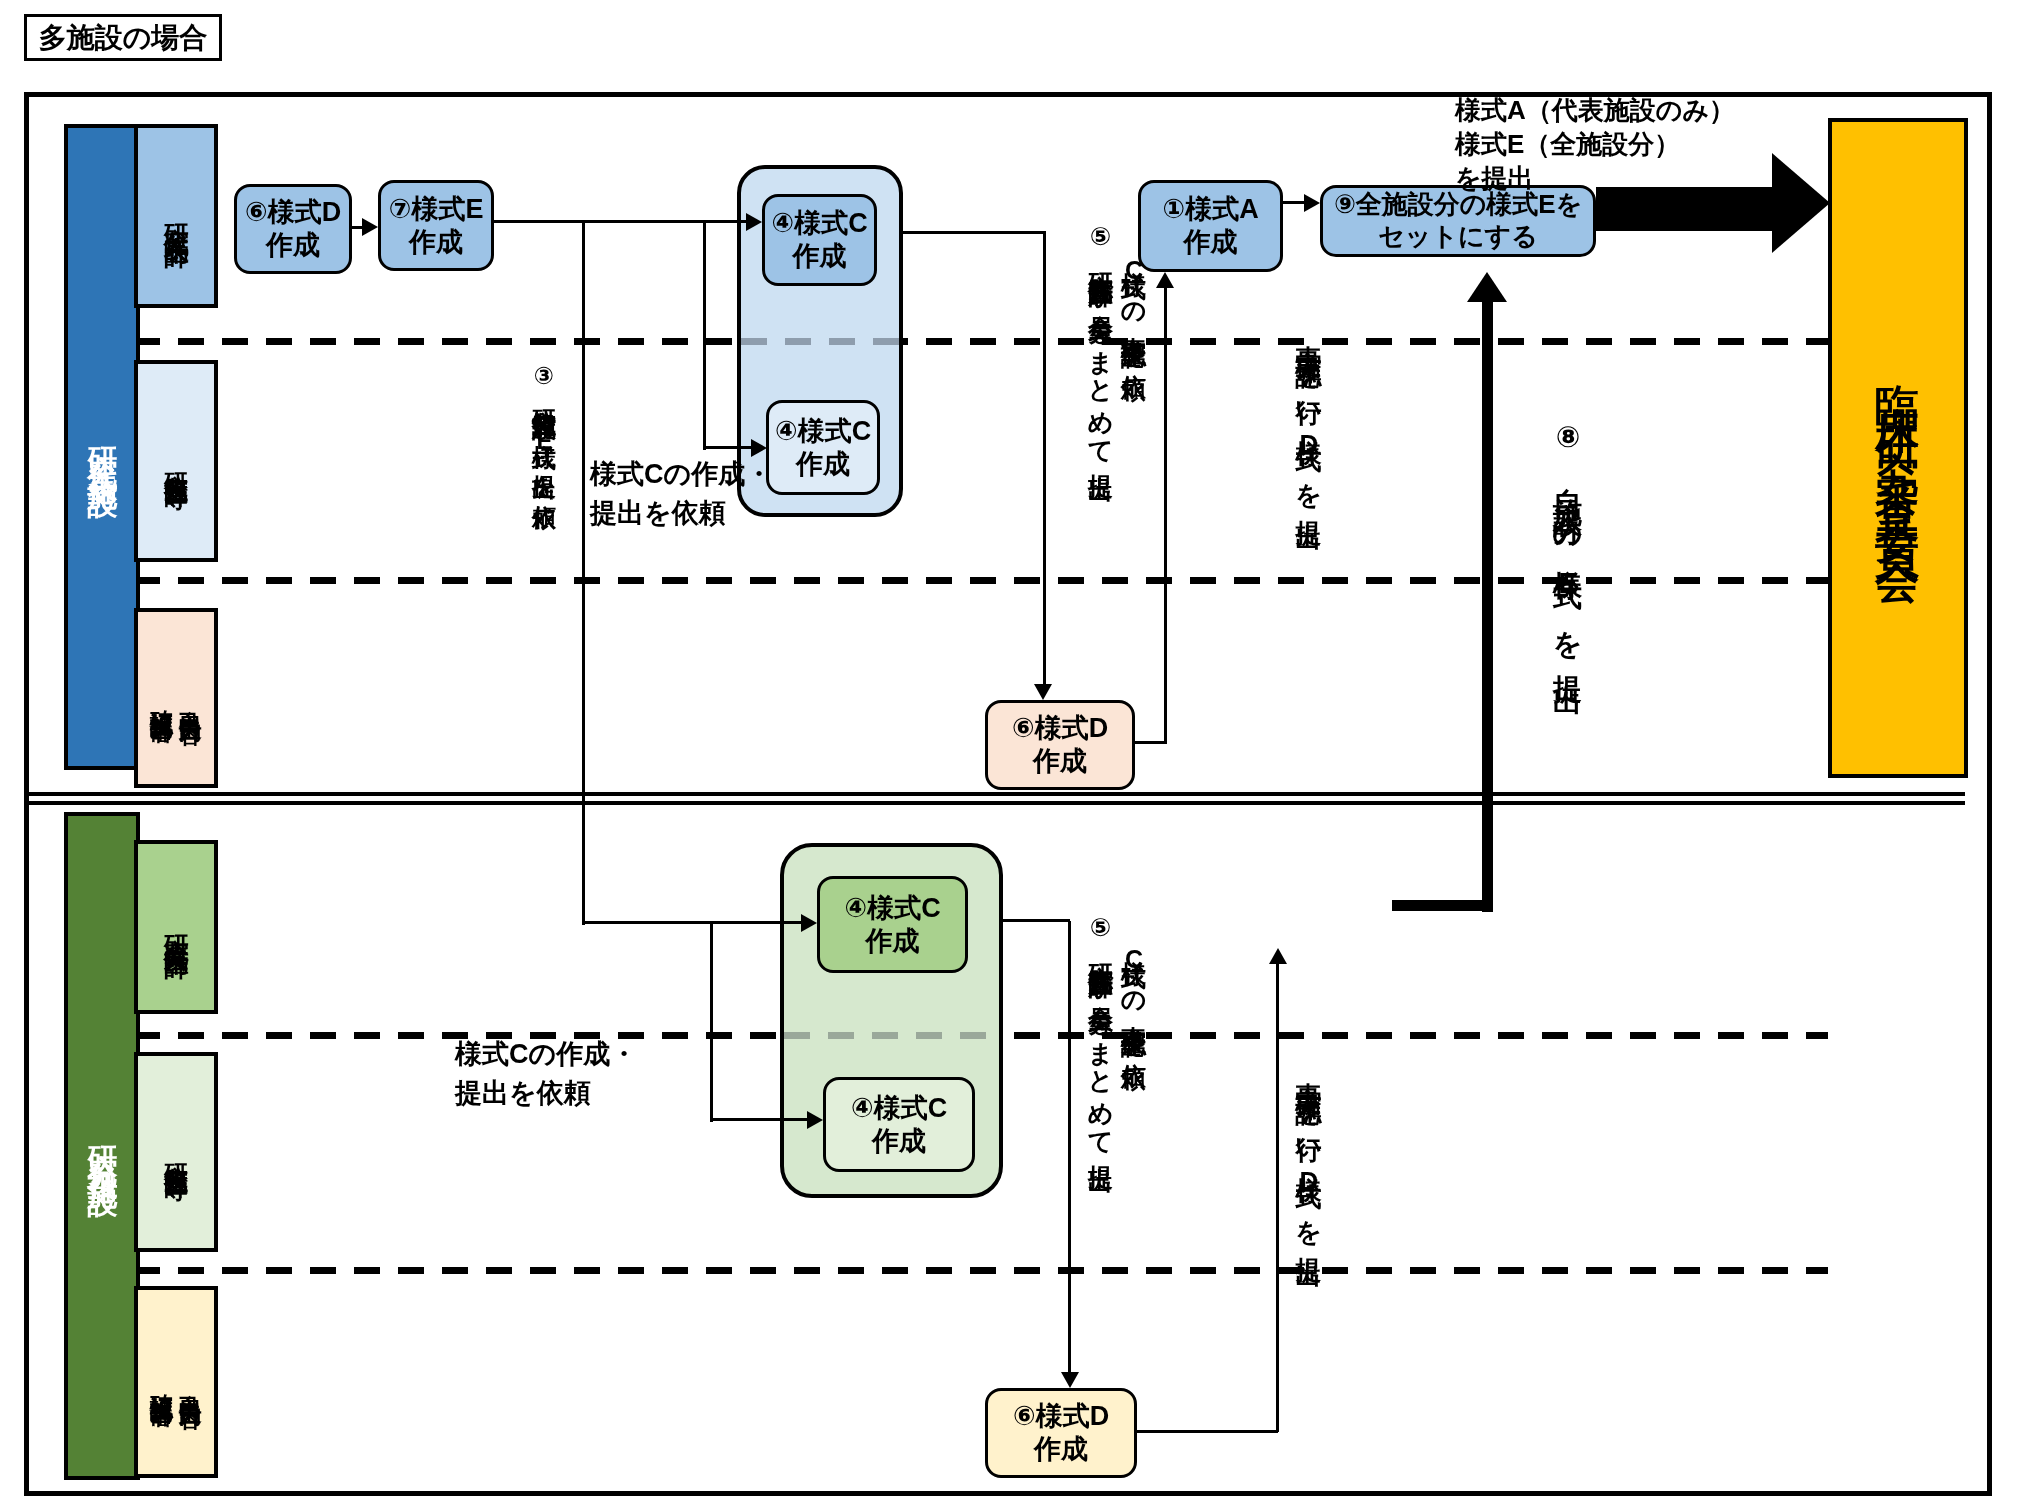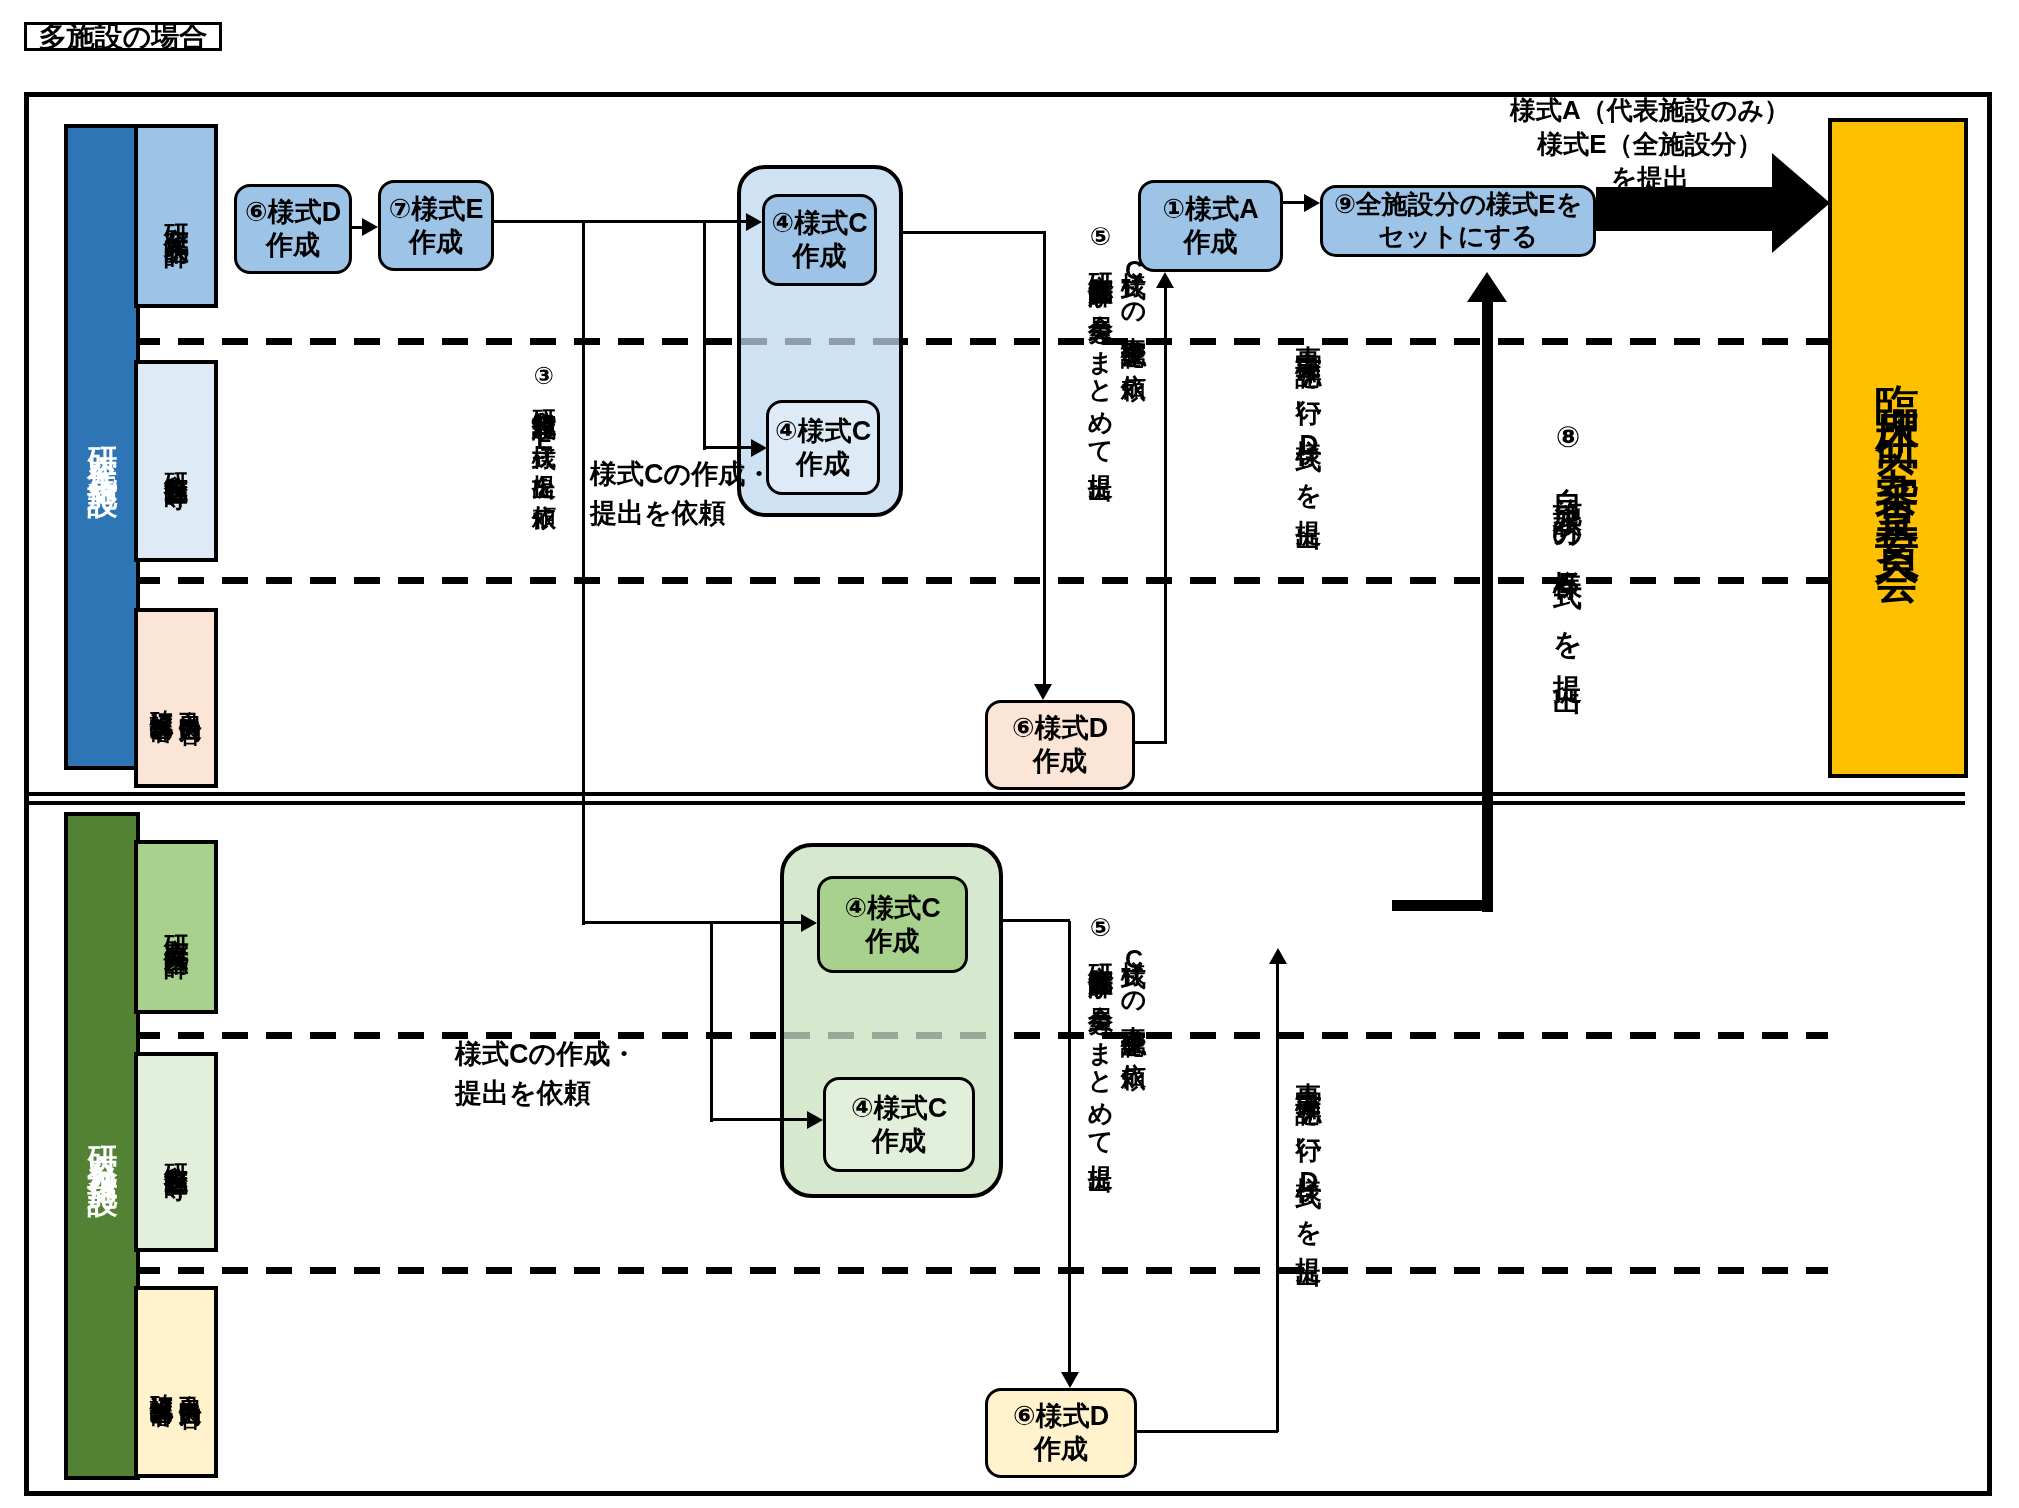--- a/index.html
+++ b/index.html
@@ -33,28 +33,28 @@
   .dash-gray-g{height:7px;background:repeating-linear-gradient(to right,#9AA89A 0 26px,transparent 26px 44px);z-index:2;}
   .dbl{height:13px;border-top:4px solid #000;border-bottom:4px solid #000;z-index:0;}
   
   .ah{width:0;height:0;z-index:3;}
   .ah-r{border-top:9px solid transparent;border-bottom:9px solid transparent;border-left:16px solid #000;}
   .ah-d{border-left:9px solid transparent;border-right:9px solid transparent;border-top:16px solid #000;}
   .ah-u{border-left:9px solid transparent;border-right:9px solid transparent;border-bottom:16px solid #000;}
   .ah-u-big{border-left:20px solid transparent;border-right:20px solid transparent;border-bottom:30px solid #000;}
   .ah-r-huge{border-top:50px solid transparent;border-bottom:50px solid transparent;border-left:58px solid #000;}
   .note{z-index:5;font-size:27px;line-height:1.45;}
-  .submit-note{z-index:5;font-size:26px;line-height:1.3;text-align:center;}
+  .submit-note{z-index:5;font-size:26px;line-height:1.3;text-align:left;}
 </style>
 </head>
 <body>
 
 <div id="stage">
 
-  <div class="abs titlebox" style="left:24px;top:14px;width:198px;height:29px;margin-top:8px;" data-bind="title">多施設の場合</div>
+  <div class="abs titlebox" style="left:24px;top:14px;width:198px;height:47px;" data-bind="title">多施設の場合</div>
 
   <div class="abs frame" style="left:24px;top:92px;width:1968px;height:1404px;"></div>
 
   <div class="abs dash" style="left:134px;top:338px;width:1694px;"></div>
   <div class="abs dash" style="left:134px;top:577px;width:1694px;"></div>
   <div class="abs dash" style="left:134px;top:1032px;width:1694px;"></div>
   <div class="abs dash" style="left:134px;top:1267px;width:1694px;"></div>
   <div class="abs dbl" style="left:28px;top:792px;width:1937px;"></div>
 
   <div class="abs lane" style="left:64px;top:124px;width:76px;height:646px;background:#2E75B6;border:4px solid #000;">

